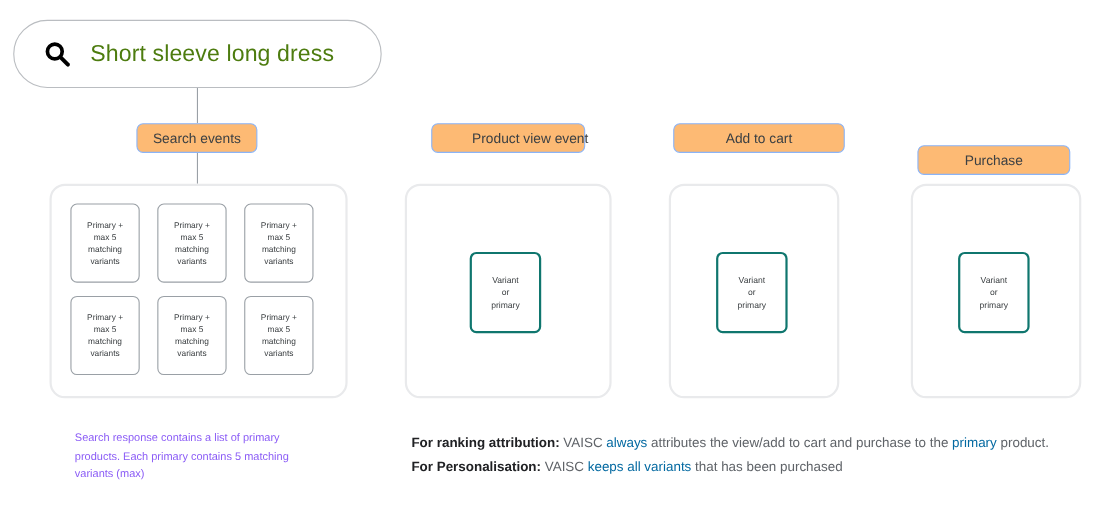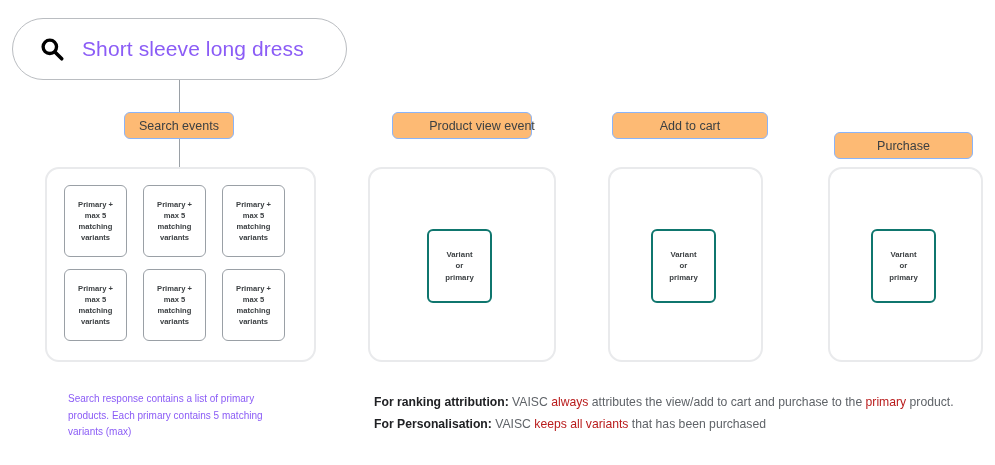--- a/index.html
+++ b/index.html
@@ -33,21 +33,21 @@
   }
   #search-pill .mag {
     width: 26px;
     height: 26px;
     flex: 0 0 auto;
     display: block;
   }
   #search-pill .query {
     margin-left: 17px;
     font-size: 21px;
-    color: #8b5cf6;
+    color: #4d7c0f;
     letter-spacing: .1px;
     white-space: nowrap;
   }
 
   
   .vline {
     position: absolute;
     width: 1px;
     background: #9aa0a6;
   }
@@ -70,21 +70,20 @@
   }
 
   
   .panel {
     position: absolute;
     box-sizing: border-box;
     border: 2px solid #e9eaec;
     border-radius: 14px;
     background: #ffffff;
     z-index: 2;
-    font-weight: bold;
   }
 
   
   #search-grid {
     position: absolute;
     left: 17px;
     top: 16px;
     width: 250px;
     display: grid;
     grid-template-columns: repeat(3, 63px);
@@ -137,21 +136,21 @@
     color: #8b5cf6;
   }
   .note {
     position: absolute;
     font-size: 12.2px;
     line-height: 16px;
     color: #5f6368;
     white-space: nowrap;
   }
   .note b { color: #202124; font-weight: bold; }
-  .note .hl { color: #b91c1c; }
+  .note .hl { color: #0369a1; }
   #note-1 { left: 374px; top: 394px; }
   #note-2 { left: 374px; top: 416px; }
 </style>
 </head>
 <body>
 
 <div id="search-pill">
   <svg class="mag" viewBox="0 0 24 24">
     <circle cx="10" cy="10" r="6.2" fill="none" stroke="#000000" stroke-width="3.1"></circle>
     <line x1="14.7" y1="14.7" x2="21" y2="21" stroke="#000000" stroke-width="3.3" stroke-linecap="round"></line>

